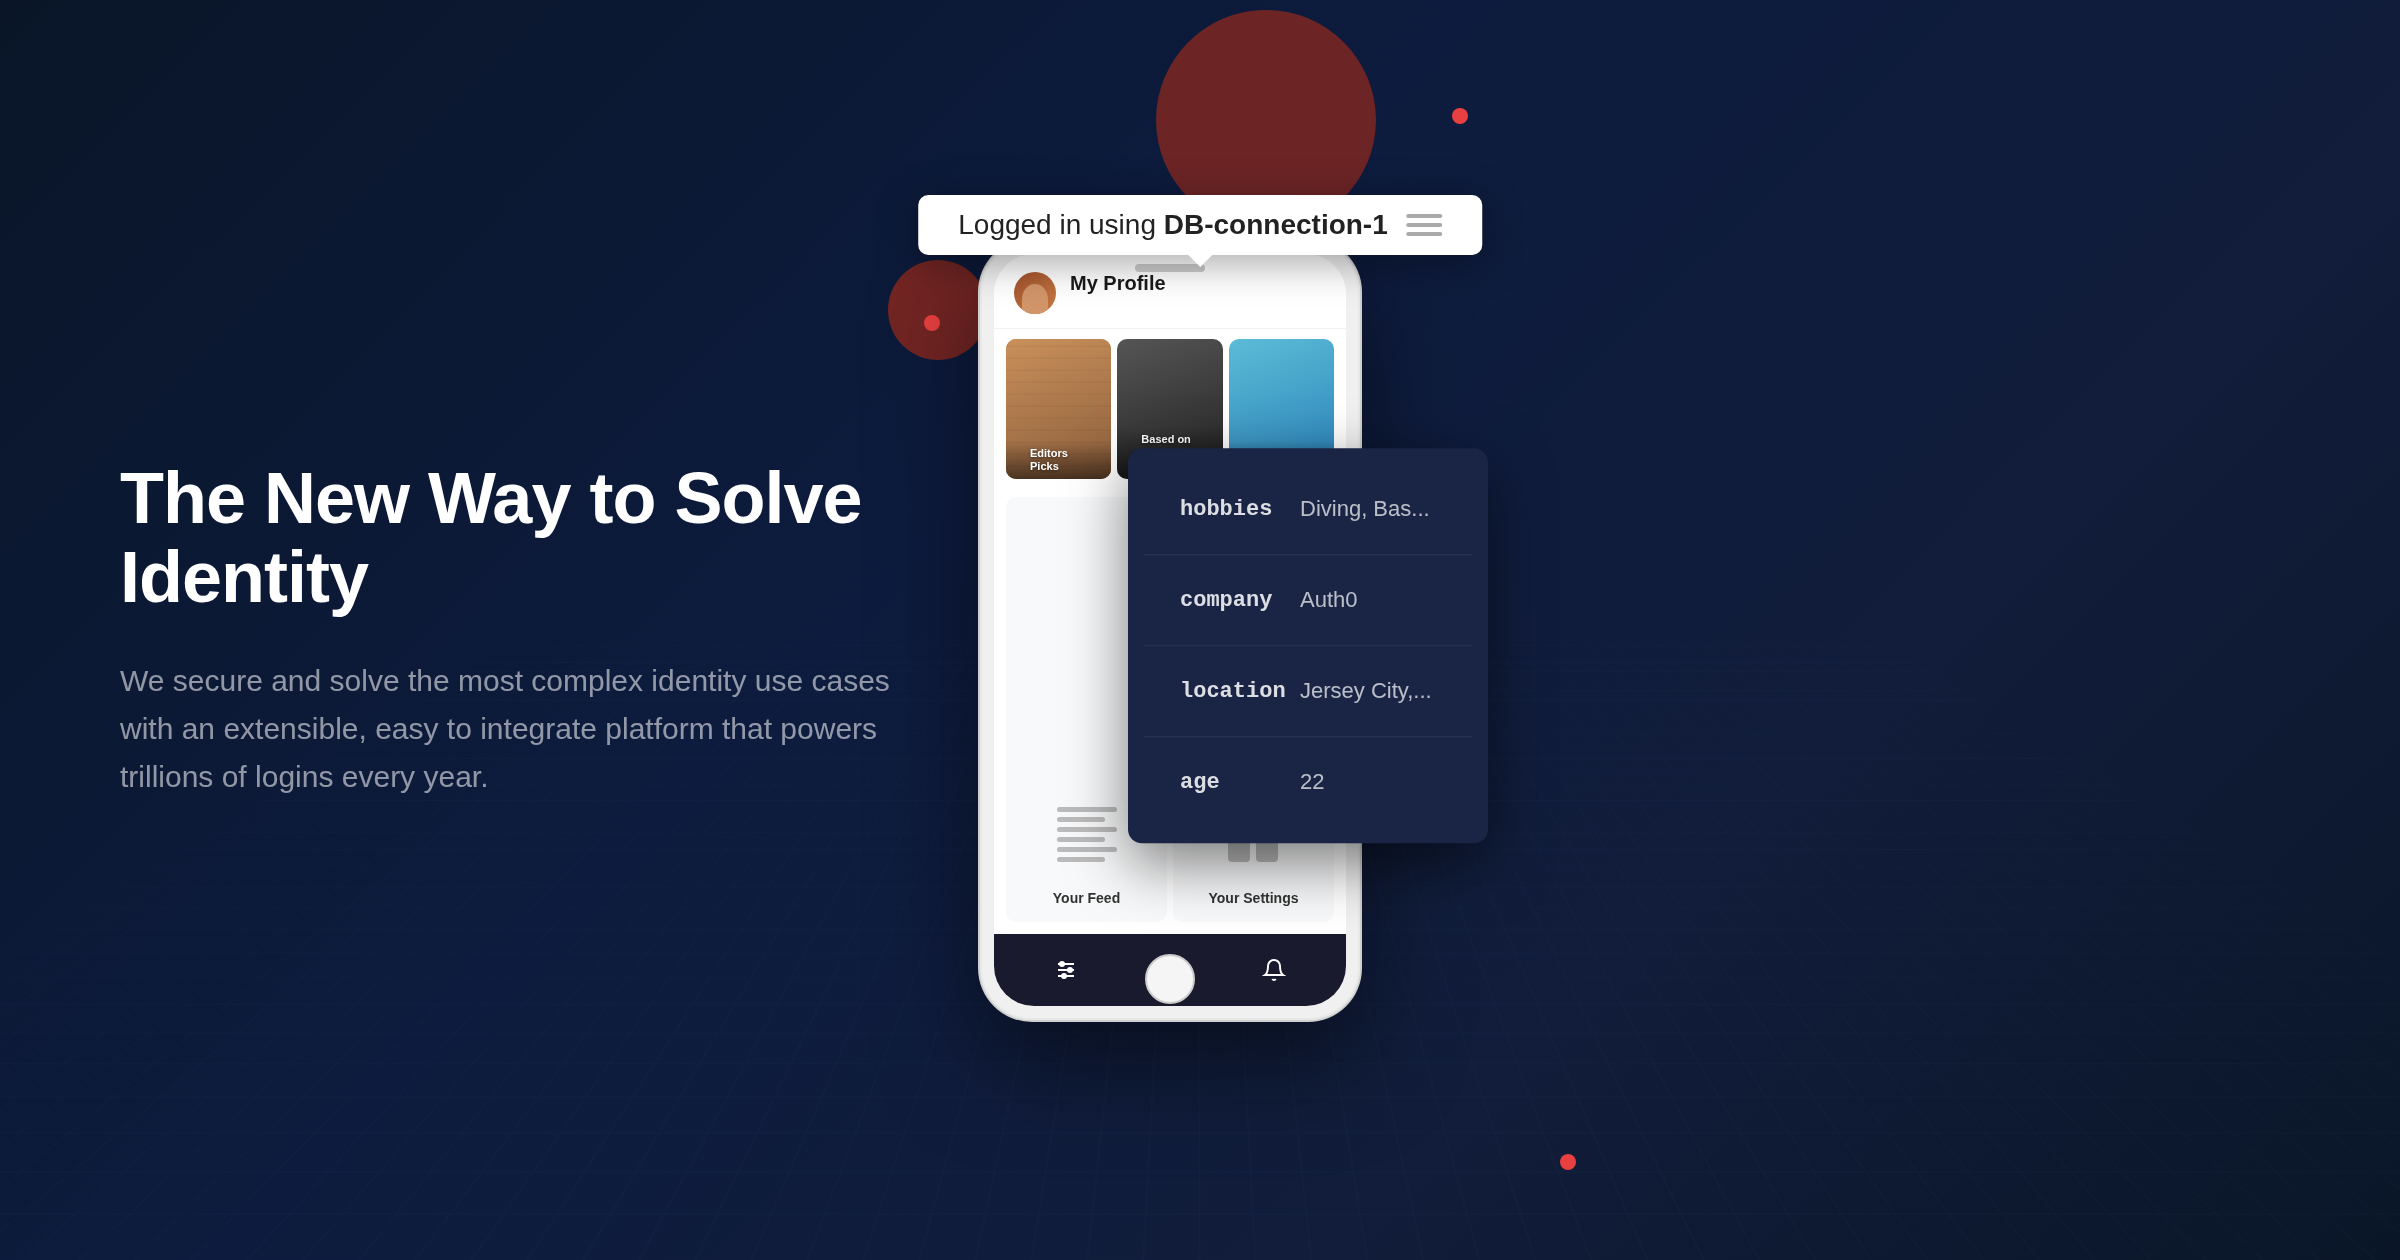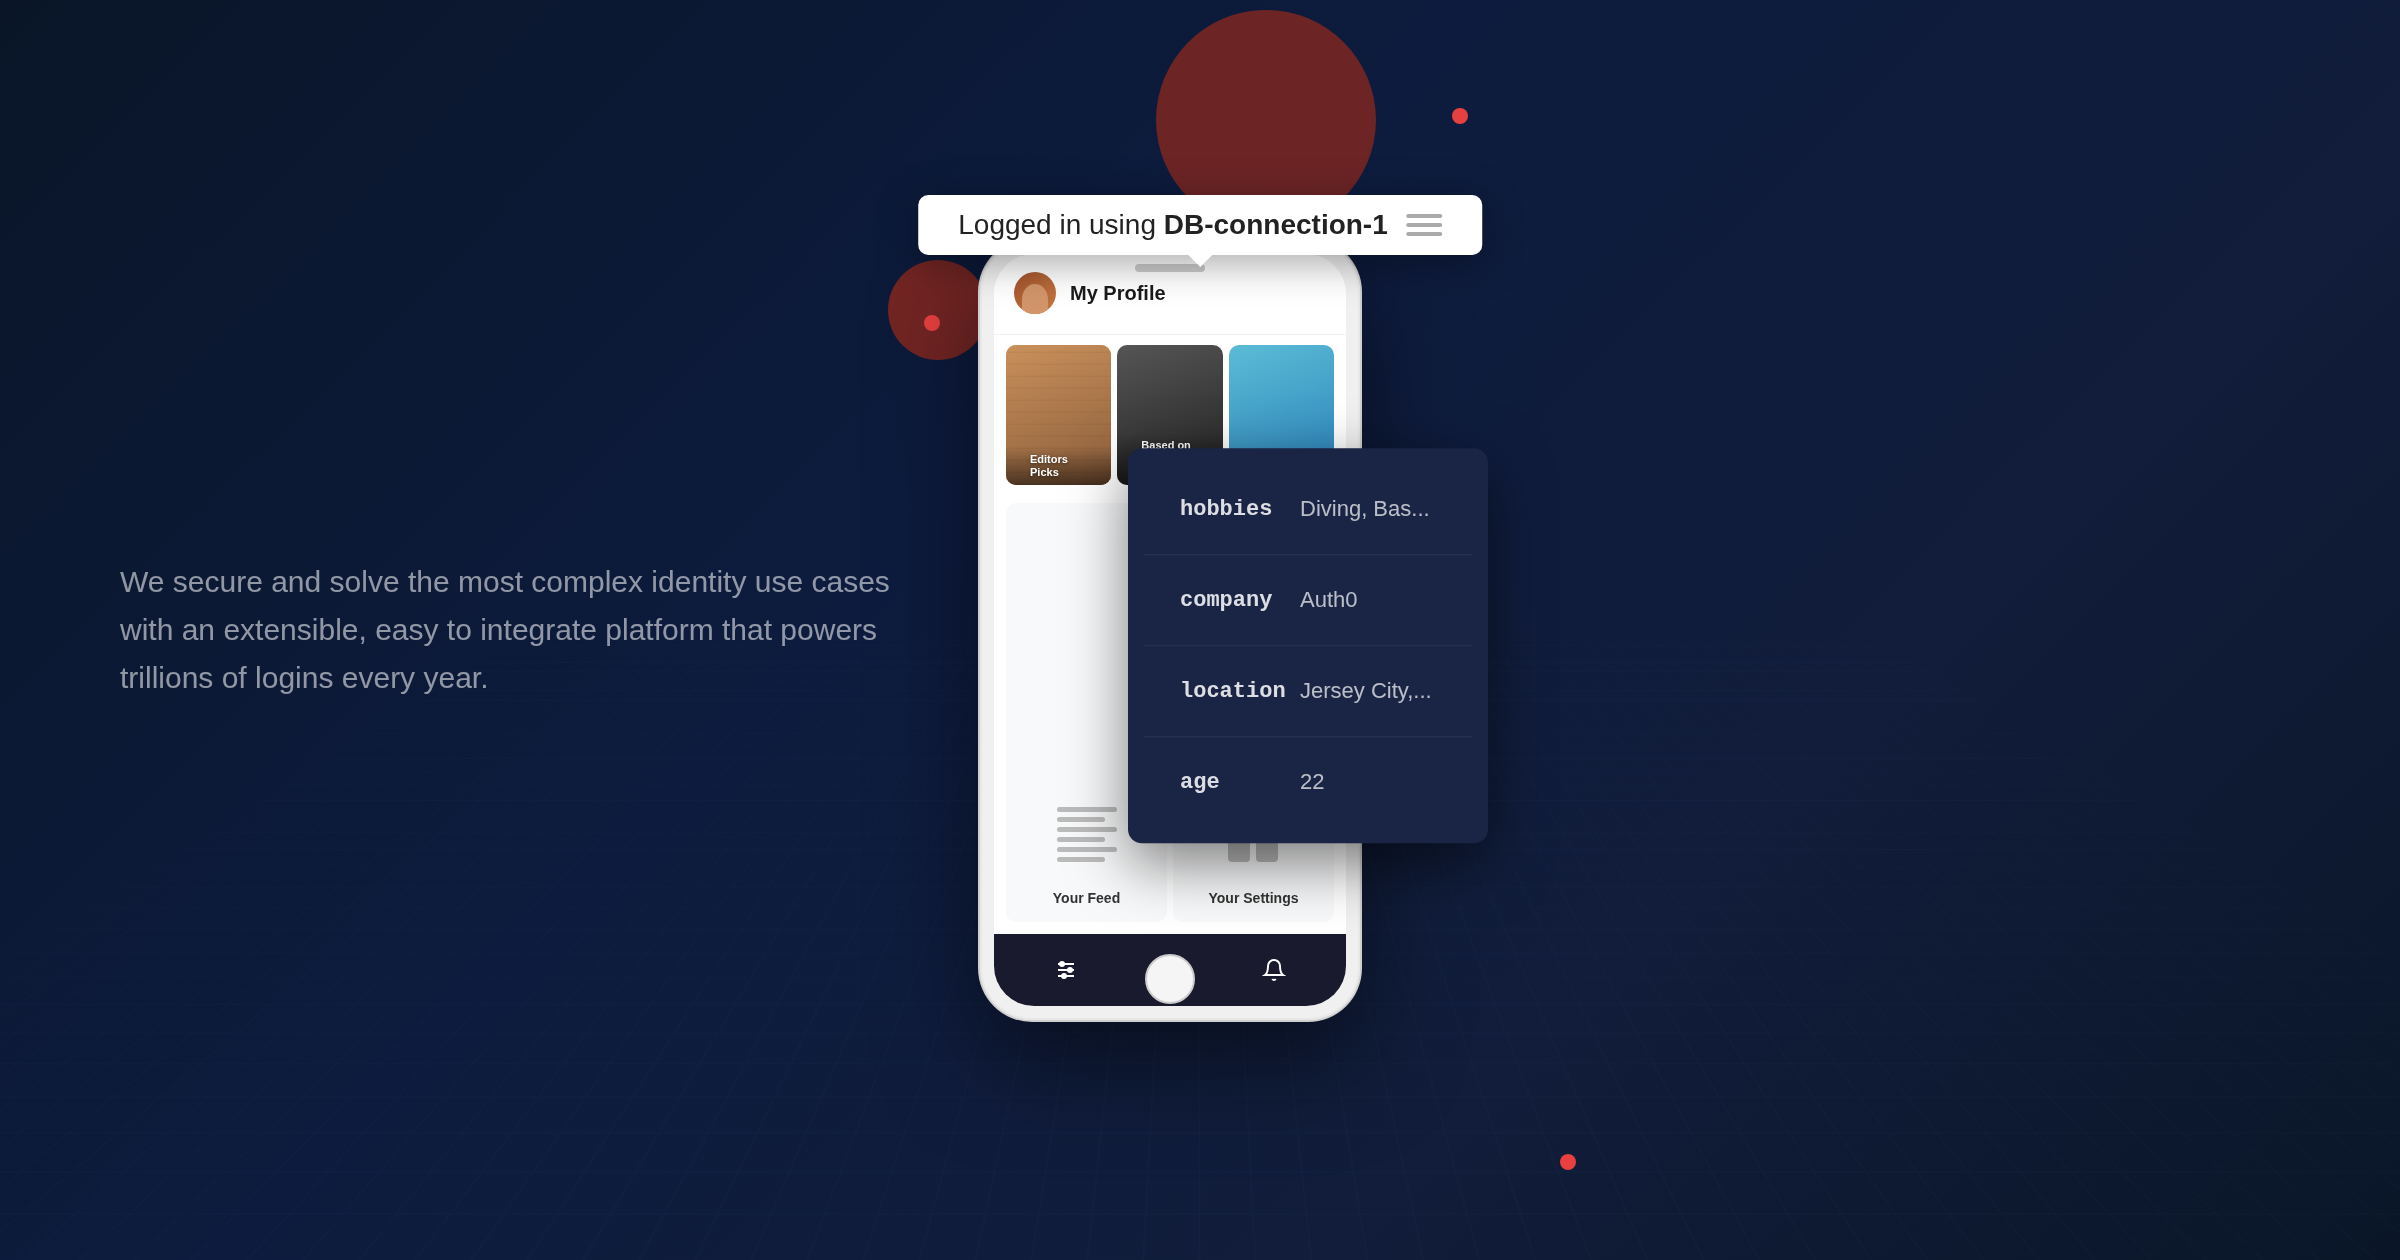--- a/index.html
+++ b/index.html
@@ -231,22 +231,21 @@
       width: 50px;
       height: 50px;
       border-radius: 50%;
       border: 2px solid #ccc;
       background: #f5f5f5;
     }
 
     
     .app-header {
       display: flex;
-      align-items: center;
-      padding: 18px 20px 20px;
+      padding: 18px 20px 14px;
       border-bottom: 1px solid #f0f0f0;
       background: #fff;
     }
     .app-avatar {
       width: 42px;
       height: 42px;
       border-radius: 50%;
       background: linear-gradient(135deg, #a0522d, #c87941);
       margin-right: 14px;
       overflow: hidden;
@@ -425,20 +424,21 @@
   <div class="tooltip-icon">
     <span></span>
       <span></span>
       <span></span>
   </div>
 </div>
 
 <div class="content">
 
   <div class="left-section">
+    <h1 class="hero-title">The New Way to Solve Identity</h1>
     <p class="hero-subtitle">We secure and solve the most complex identity use cases with an extensible, easy to integrate platform that powers trillions of logins every year.</p>
   </div>
 
   <div class="profile-card-overlay">
     <div class="profile-card-row">
       <span class="field-label">hobbies</span>
       <span class="field-value">Diving, Bas...</span>
     </div>
     <div class="profile-card-row">
       <span class="field-label">company</span>

